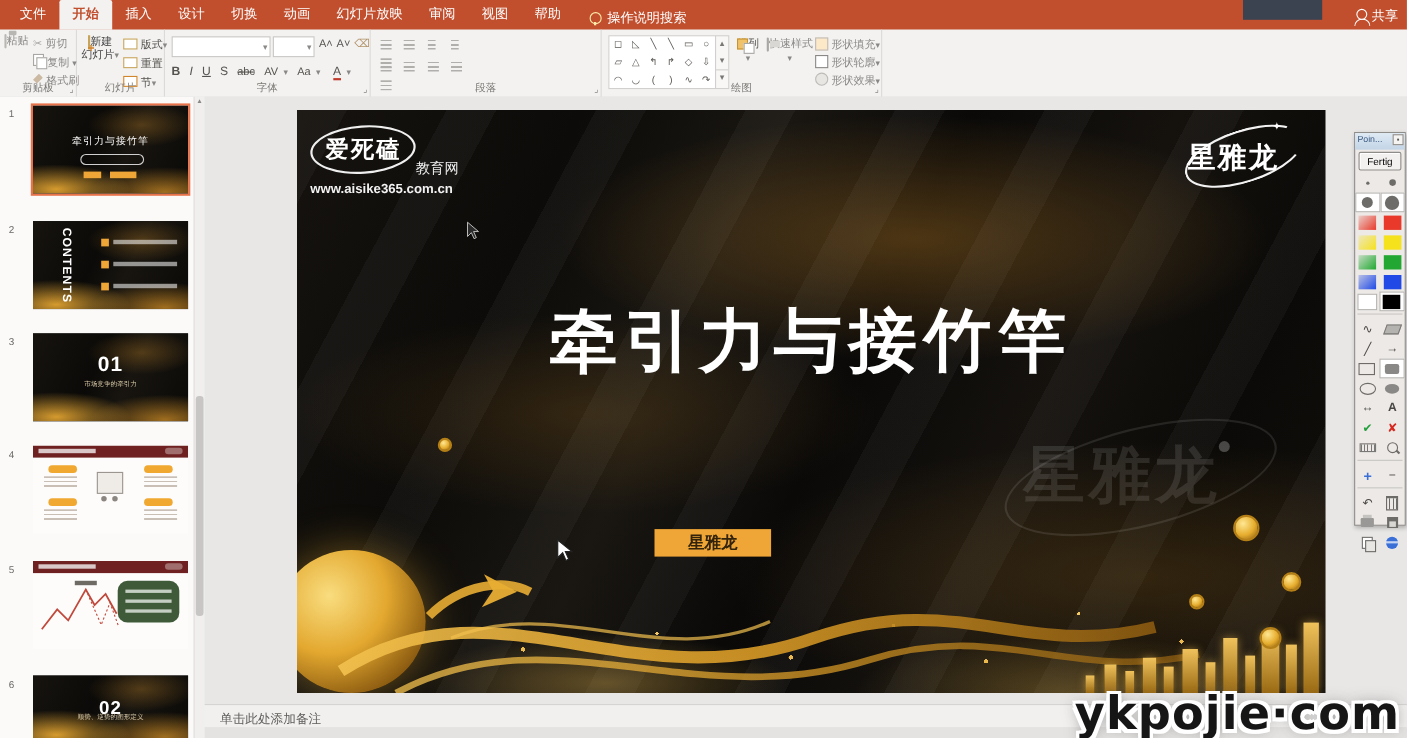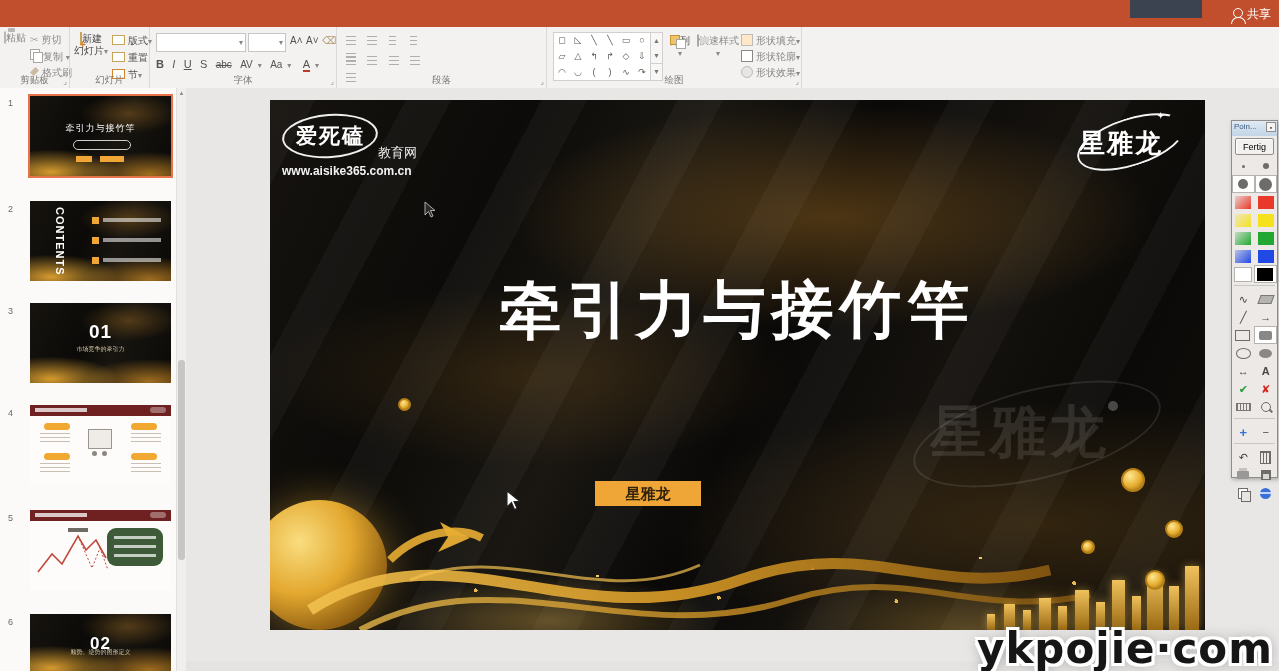--- a/index.html
+++ b/index.html
@@ -191,20 +191,36 @@
       font-family:"DejaVu Sans","Liberation Sans",sans-serif;
       text-shadow:-3px -3px 0 #fff,3px -3px 0 #fff,-3px 3px 0 #fff,3px 3px 0 #fff,0 -3px 0 #fff,0 3px 0 #fff,-3px 0 0 #fff,3px 0 0 #fff,0 0 14px rgba(120,120,120,.9);}
   .cursor{position:absolute;z-index:11;}
 </style>
 </head>
 <body>
 
 <div id="app">
 
   <div class="titlebar">
+    <div class="tabs">
+      <span class="tab">文件</span>
+      <span class="tab active">开始</span>
+      <span class="tab">插入</span>
+      <span class="tab">设计</span>
+      <span class="tab">切换</span>
+      <span class="tab">动画</span>
+      <span class="tab">幻灯片放映</span>
+      <span class="tab">审阅</span>
+      <span class="tab">视图</span>
+      <span class="tab">帮助</span>
+      <span class="searchbox">
+        <span class="bulb"></span>
+        <span>操作说明搜索</span>
+      </span>
+    </div>
     <div class="tb-right">
       <span class="person-ic"></span>
       <span>共享</span>
     </div>
   </div>
   <div class="darkfrag"></div>
 
   <div class="ribbon">
 
     <div class="grp" style="width:70px">
@@ -468,20 +484,23 @@
       <i style="right:210px;width:8px;height:16px"></i>
     </div>
 
     <span class="coin" style="right:60px;top:368px;width:24px;height:24px"></span>
     <span class="coin" style="right:22px;top:420px;width:18px;height:18px"></span>
     <span class="coin" style="right:110px;top:440px;width:14px;height:14px"></span>
     <span class="coin" style="right:40px;top:470px;width:20px;height:20px"></span>
     <span class="coin" style="left:128px;top:298px;width:13px;height:13px"></span>
   </div>
 
+  <div class="notesbar">
+    <span>单击此处添加备注</span>
+  </div>
   <div class="statusbar"></div>
 
   <div class="palette">
     <div class="ptitle">
       <span>Poin...</span>
       <span class="pclose">▪</span>
     </div>
     <button class="pfertig">Fertig</button>
 
     <div class="prow">

